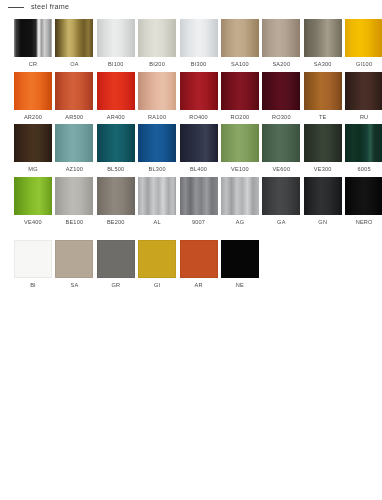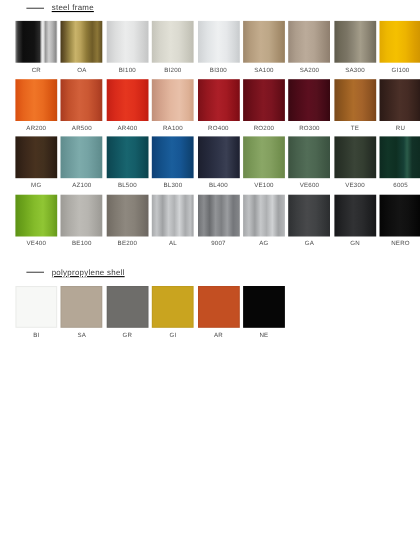--- a/index.html
+++ b/index.html
@@ -7,23 +7,22 @@
     width:382px;height:500px;background:#ffffff;
     font-family:"Liberation Sans","DejaVu Sans",sans-serif;
     overflow:hidden;
     -webkit-font-smoothing:antialiased;
   }
   .page{position:relative;width:382px;height:500px;box-sizing:border-box;}
 
   .section{padding:0;}
   .section-header{
     display:flex;align-items:center;gap:7px;
-    padding-left:24px;
+    padding-left:8px;
     height:14px;
-    text-decoration:underline;
   }
   .dash{
     display:inline-block;width:16px;height:1px;background:#4a4a4a;flex:0 0 auto;
   }
   .section-title{
     font-size:7.2px;color:#3a3a3a;letter-spacing:.25px;line-height:1;
     white-space:nowrap;
   }
 
   .grid{
@@ -205,24 +204,20 @@
           <div class="swatch-label">GN</div>
         </div>
         <div class="swatch-cell">
           <div class="swatch" style="background: linear-gradient(90deg, rgb(5, 5, 5) 0%, rgb(13, 13, 13) 22%, rgb(20, 20, 20) 48%, rgb(16, 16, 16) 68%, rgb(8, 8, 8) 88%, rgb(3, 3, 3) 100%);"></div>
           <div class="swatch-label">NERO</div>
         </div>
       </div>
   </div>
 
   <div class="section section-shell">
-    <div class="section-header">
-      <span class="dash"></span>
-      <span class="section-title">polypropylene shell</span>
-    </div>
     <div class="grid shell" id="grid-shell">
         <div class="swatch-cell">
           <div class="swatch flat" style="background: rgb(247, 248, 246);"></div>
           <div class="swatch-label">BI</div>
         </div>
         <div class="swatch-cell">
           <div class="swatch flat" style="background: rgb(180, 167, 150);"></div>
           <div class="swatch-label">SA</div>
         </div>
         <div class="swatch-cell">

